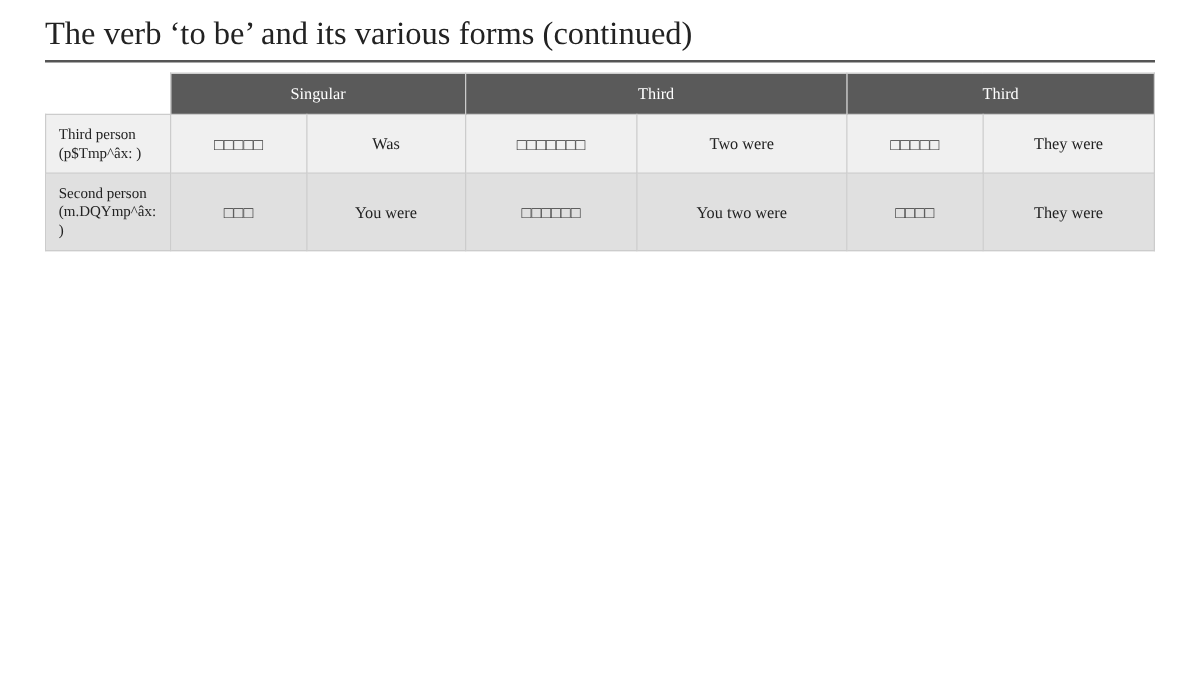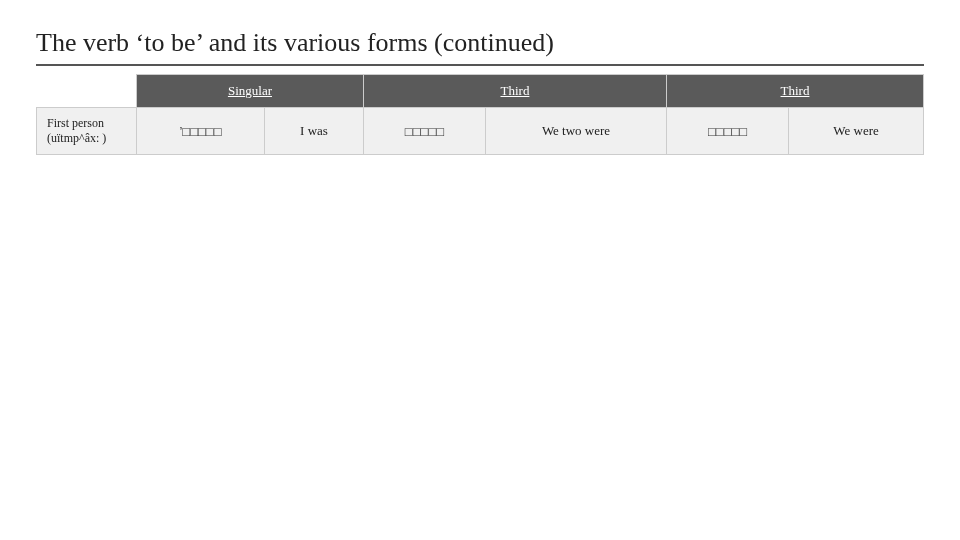--- a/index.html
+++ b/index.html
@@ -4,21 +4,21 @@
   <style>
     * { box-sizing: border-box; margin: 0; padding: 0; }
     body {
       font-family: Georgia, 'Times New Roman', serif;
       background: #ffffff;
       width: 960px;
       height: 540px;
       overflow: hidden;
     }
     .page {
-      padding: 28px 36px 20px 36px;
+      padding: 12px 36px 20px 36px;
     }
     .title {
       font-size: 26px;
       font-weight: normal;
       color: #222;
       margin-bottom: 6px;
       font-family: Georgia, serif;
     }
     .divider {
       border: none;
@@ -40,21 +40,20 @@
     th, td {
       border: 1px solid #ccc;
       padding: 8px 10px;
       vertical-align: middle;
     }
     
     thead tr th {
       background-color: #5a5a5a;
       color: #fff;
       font-weight: normal;
-      text-decoration: underline;
     }
     thead tr th.empty {
       background-color: transparent;
       border: none;
     }
     
     tbody tr td {
       background-color: #f0f0f0;
     }
     tbody tr:nth-child(even) td {
@@ -92,24 +91,33 @@
   <table>
     <thead>
       <tr>
         <th class="empty"></th>
         <th colspan="2">Singular</th>
         <th colspan="2">Third</th>
         <th colspan="2">Third</th>
       </tr>
     </thead>
     <tbody id="table-body">
+    <tr>
+          <td class="row-label">Third person (p$Tmp^âx: )</td>
+          <td class="arabic">□□□□□</td>
+          <td class="english">Was</td>
+          <td class="arabic">□□□□□□□</td>
+          <td class="english">Two were</td>
+          <td class="arabic">□□□□□</td>
+          <td class="english">They were</td>
+        </tr>
         <tr>
-          <td class="row-label">First person (uïtmp^âx: )</td>
-          <td class="arabic">’□□□□□</td>
-          <td class="english">I was</td>
-          <td class="arabic">□□□□□</td>
-          <td class="english">We two were</td>
-          <td class="arabic">□□□□□</td>
-          <td class="english">We were</td>
+          <td class="row-label">Second person (m.DQYmp^âx: )</td>
+          <td class="arabic">□□□</td>
+          <td class="english">You were</td>
+          <td class="arabic">□□□□□□</td>
+          <td class="english">You two were</td>
+          <td class="arabic">□□□□</td>
+          <td class="english">They were</td>
         </tr>
       </tbody>
   </table>
 </div>
 
 </body></html>

